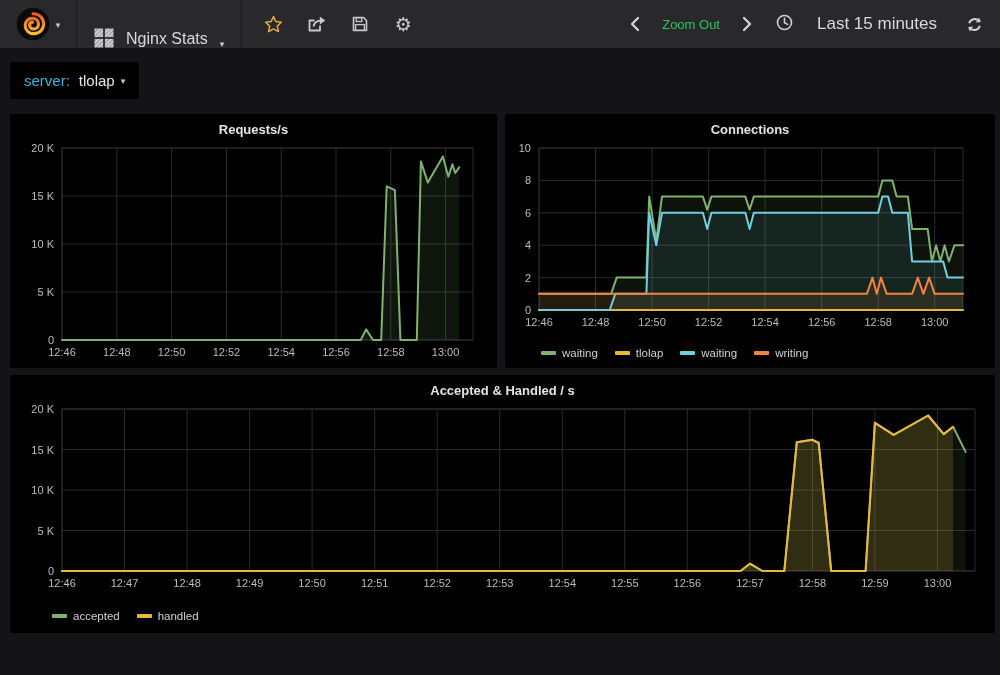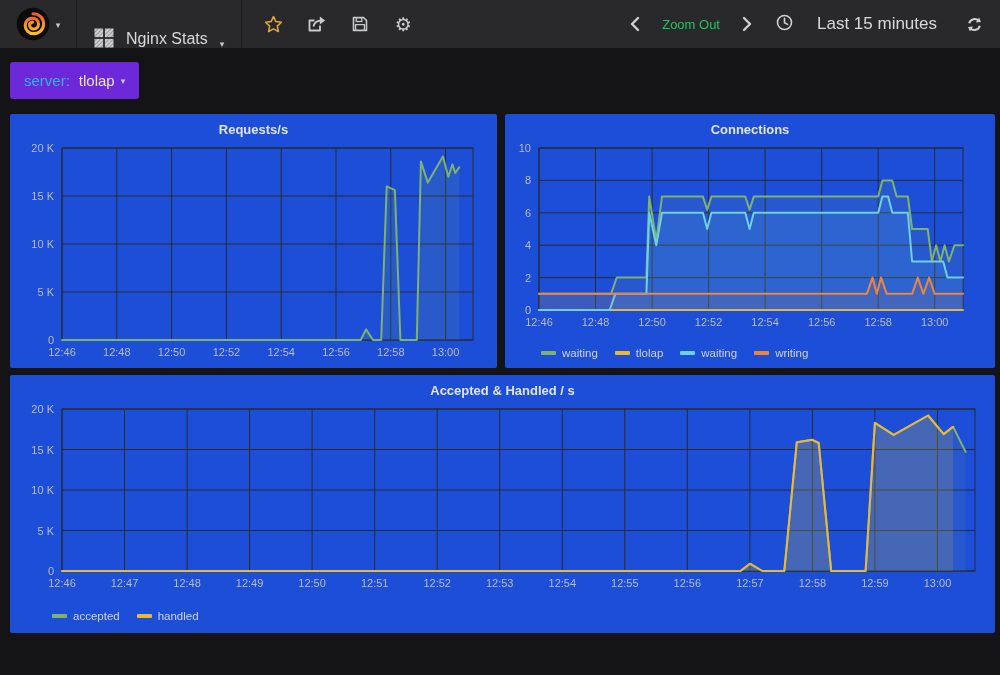--- a/index.html
+++ b/index.html
@@ -16,27 +16,27 @@
   .nav-actions{display:flex;align-items:center;gap:23px;padding-left:21px}
   .icon-btn{display:flex;align-items:center;justify-content:center;min-width:20px;height:24px}
   .gear-glyph{font-size:19px;color:#c9cacb;line-height:1}
   .nav-right{margin-left:auto;display:flex;align-items:center;gap:11px;padding-right:16px}
   .zoom-out{font-size:13px;color:#22c55e;padding:0 6px}
   .timepicker{display:flex;align-items:flex-start;gap:24px;font-size:17px;padding:0 8px}
   .refresh-btn{margin-left:8px}
   .caret{font-size:9px;color:#c7c8c9;line-height:1;transform:translateY(1px)}
 
   
-  .variable{position:absolute;top:62px;left:10px;background:#6d28d9;border-radius:3px;
+  .variable{position:absolute;top:62px;left:10px;background:#000000;border-radius:3px;
     padding:10px 14px;display:flex;gap:9px;align-items:center;font-size:15px}
   .var-label{color:#33b5e5}
   .var-value{color:#e4e4e6;display:flex;gap:6px;align-items:center;cursor:pointer}
 
   
-  .panel{position:absolute;background:#1d4ed8;border-radius:2px}
+  .panel{position:absolute;background:#000000;border-radius:2px}
   #p1{left:10px;top:114px;width:487px;height:254px}
   #p2{left:505px;top:114px;width:490px;height:254px}
   #p3{left:10px;top:375px;width:985px;height:258px}
   .panel-title{text-align:center;font-size:13px;font-weight:700;color:#e2e3e4;
     padding-top:8px;height:18px;cursor:pointer}
   .chart{position:absolute;left:6px;right:6px}
   #p1 .chart{top:26px;bottom:6px}
   #p2 .chart{top:26px;bottom:36px}
   #p3 .chart{top:26px;bottom:40px}
   .legend{position:absolute;display:flex;gap:17px;align-items:center;

